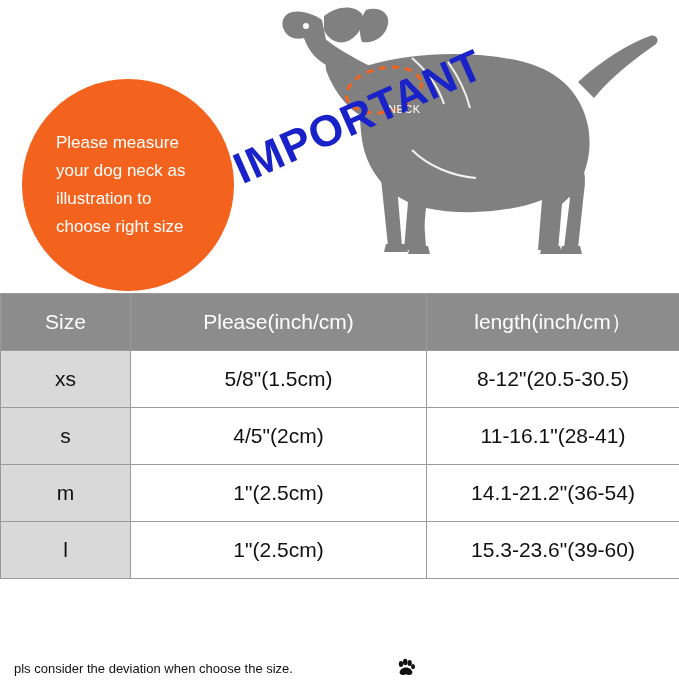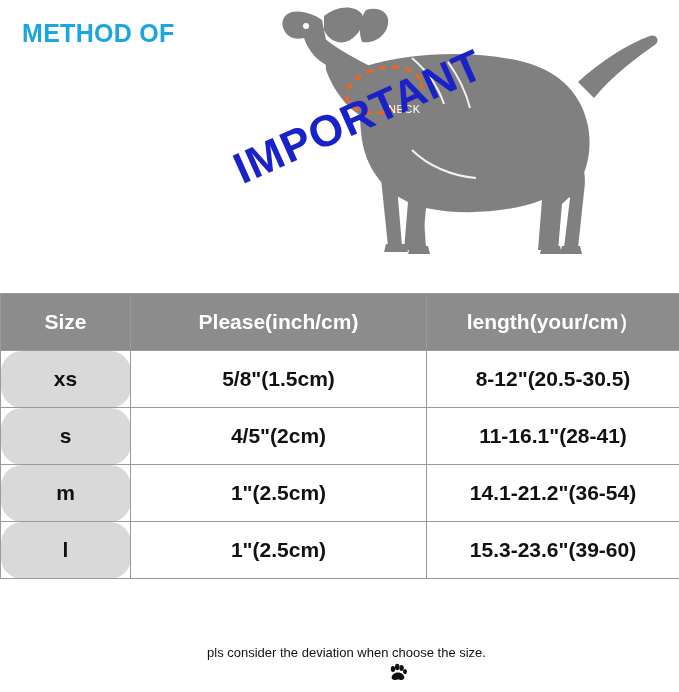--- a/index.html
+++ b/index.html
@@ -96,73 +96,70 @@
     position: absolute;
     left: 0;
     top: 293px;
     width: 679px;
     border-collapse: collapse;
     table-layout: fixed;
   }
   #size-table td, #size-table th {
     border: 1px solid #9a9a9a;
     text-align: center;
-    font-weight: bold;
+    font-weight: normal;
     font-size: 21px;
     color: #111111;
     padding: 0;
     height: 56px;
   }
   #size-table thead th {
     background: #8c8c8c;
     color: #ffffff;
     font-size: 21px;
   }
   #size-table tbody td {
     background: #ffffff;
-    border-radius: 21px;
   }
   #size-table tbody td.col-size {
     background: #d9d9d9;
   }
   #size-table col.c1 { width: 130px; }
   #size-table col.c2 { width: 296px; }
   #size-table col.c3 { width: 253px; }
 
   
   #footer {
     position: absolute;
     left: 0;
     top: 645px;
     width: 679px;
     height: 47px;
     display: flex;
     align-items: center;
     padding-left: 14px;
     box-sizing: border-box;
-    flex-direction: column;
   }
   #footer-text {
     font-size: 13px;
     color: #111111;
   }
   #paw-icon {
     margin-left: 102px;
     margin-top: 2px;
   }
 </style>
 </head>
 <body>
 
 <div id="page">
 
   <div id="illustration">
 
     <div id="title">
-      <div>METHOD OF</div>
     </div>
 
     <svg id="dog-svg" width="417" height="293" viewBox="0 0 417 293">
       <g fill="#808080">
 
         <path d="M60 20 C52 14 40 10 30 12 C22 14 18 22 22 30 C26 38 34 40 42 38
                  C46 50 54 60 66 66 L64 40 Z"></path>
 
         <path d="M62 16 C74 6 92 4 100 14 C104 22 98 34 88 40 C78 46 66 40 62 30 Z"></path>
         <path d="M104 10 C116 6 128 12 126 24 C124 36 112 44 100 42 C96 32 98 18 104 10 Z"></path>
@@ -197,35 +194,38 @@
         <path d="M150 58 C164 70 176 86 182 104"></path>
         <path d="M186 62 C196 76 204 92 208 108"></path>
         <path d="M150 150 C166 166 190 176 214 178"></path>
       </g>
 
       <ellipse cx="122" cy="90" rx="38" ry="22" fill="none" stroke="#f4631e" stroke-width="3" stroke-dasharray="7 6" transform="rotate(-12 122 90)"></ellipse>
     </svg>
 
     <div id="neck-label">NECK</div>
 
+    <div id="circle-note">
+      <div class="note-text">Please measure your dog neck as illustration to choose right size</div>
+    </div>
 
     <div id="important-stamp">IMPORTANT</div>
   </div>
 
   <table id="size-table">
     <colgroup>
       <col class="c1">
         <col class="c2">
         <col class="c3">
     </colgroup>
     <thead>
       <tr>
         <th>Size</th>
         <th>Please(inch/cm)</th>
-        <th>length(your/cm）</th>
+        <th>length(inch/cm）</th>
       </tr>
     </thead>
     <tbody>
       <tr>
         <td class="col-size">xs</td>
         <td>5/8"(1.5cm)</td>
         <td>8-12"(20.5-30.5)</td>
       </tr>
       <tr>
         <td class="col-size">s</td>

